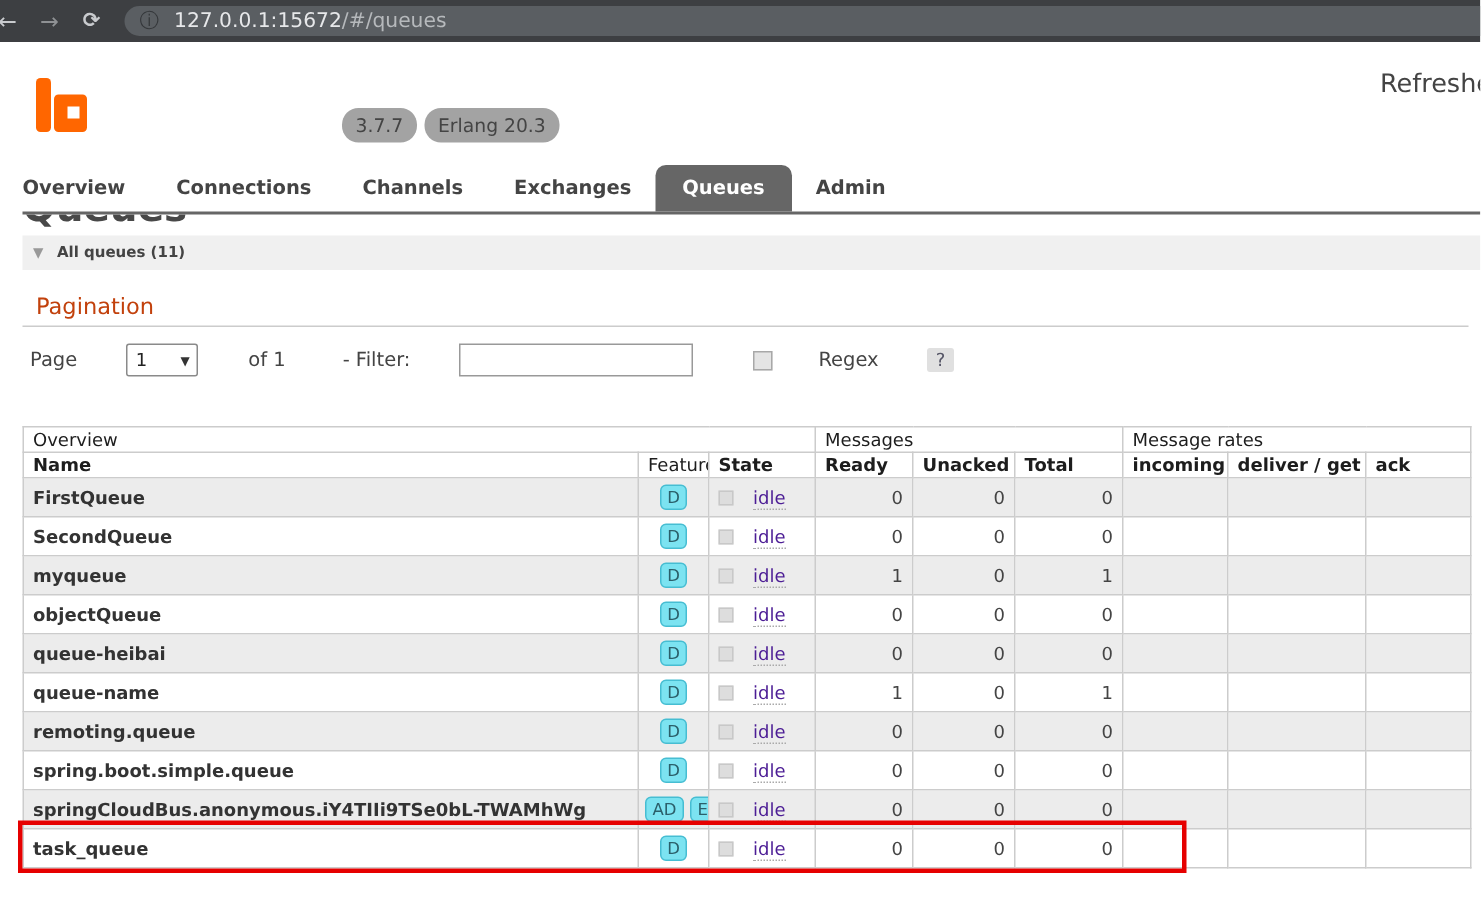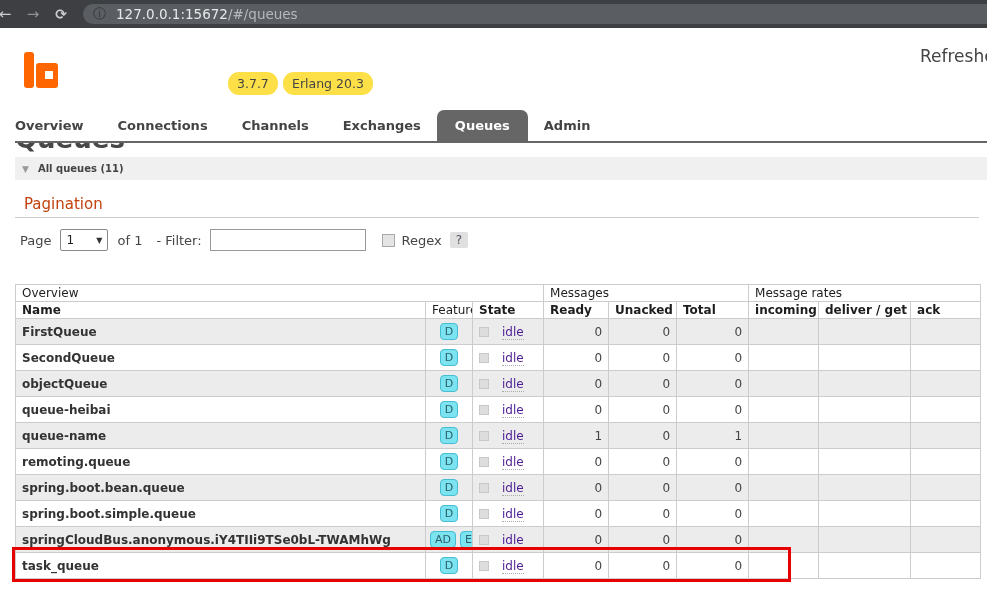--- a/index.html
+++ b/index.html
@@ -24,21 +24,21 @@
 
   .masthead{position:absolute;top:0;left:0;right:0;height:115px;background:#fff;z-index:3;}
   .refreshed{position:absolute;top:18px;left:920px;font-size:17px;color:#444;white-space:nowrap;}
 
   .logo-row{position:absolute;top:24px;left:24px;display:flex;align-items:flex-end;}
   .logo-mark{margin-right:7px;}
   .logo-text{font-size:33px;line-height:33px;letter-spacing:-1px;}
   .logo-rabbit{color:#ff6600;}
   .logo-mq{color:#a4acac;}
   .logo-tm{font-size:9px;color:#a4acac;margin-left:2px;}
-  .ver-badge{position:absolute;top:44px;background:#fde047;border-radius:11px;padding:4px 9px;
+  .ver-badge{position:absolute;top:44px;background:#a3a3a3;border-radius:11px;padding:4px 9px;
              font-size:12.5px;color:#444;white-space:nowrap;}
   .ver-badge.v1{left:228px;}
   .ver-badge.v2{left:283px;}
 
   .tabbar{position:absolute;left:15px;right:0;bottom:0;height:31px;border-bottom:2px solid #666;
           display:flex;}
   .tab{font-size:13px;font-weight:bold;color:#444;line-height:31px;margin-right:34px;cursor:pointer;white-space:nowrap;}
   .tab.active{background:#666;color:#fff;border-radius:7px 7px 0 0;padding:0 18px;
               margin-left:-18px;margin-right:16px;}
 
@@ -47,21 +47,21 @@
 
   .section-bar{position:absolute;top:129px;left:15px;right:0;height:23px;background:#f0f0f0;
                display:flex;align-items:center;z-index:2;cursor:pointer;}
   .tri{color:#999;font-size:9px;margin:0 9px 0 7px;}
   .section-title{font-size:10px;font-weight:bold;color:#444;}
 
   .pg-heading{position:absolute;top:167px;left:24px;font-size:15px;color:#c2410c;}
   .pg-rule{position:absolute;top:189px;left:15px;right:8px;border-top:1px solid #ccc;}
 
   .controls{position:absolute;top:199px;left:20px;height:26px;display:flex;align-items:center;
-            font-size:13px;color:#444;}
+            font-size:13px;color:#444;gap:24px;}
   .select-box{border:1px solid #8a8a8a;border-radius:2px;width:36px;height:20px;background:#fff;
               display:flex;align-items:center;justify-content:space-between;padding:0 5px;
               font-size:12px;color:#222;margin:0 9px;cursor:pointer;}
   .sel-caret{font-size:8px;color:#333;}
   .of-label{margin-right:14px;}
   .filter-label{margin-right:8px;}
   .filter-input{width:146px;height:18px;border:1px solid #999;font-size:13px;padding:1px 4px;
                 font-family:"DejaVu Sans","Liberation Sans",sans-serif;}
   .cbx{display:inline-block;width:11px;height:11px;background:#e4e4e4;border:1px solid #a8a8a8;
        margin:0 7px 0 16px;cursor:pointer;}
@@ -202,20 +202,31 @@
             <td class="features"><span class="feature-badge">D</span></td>
             <td><span class="state-dot"></span><span class="idle">idle</span></td>
             <td class="num">0</td>
             <td class="num">0</td>
             <td class="num">0</td>
             <td></td>
             <td></td>
             <td></td>
           </tr>
           <tr>
+            <td class="name">myqueue</td>
+            <td class="features"><span class="feature-badge">D</span></td>
+            <td><span class="state-dot"></span><span class="idle">idle</span></td>
+            <td class="num">1</td>
+            <td class="num">0</td>
+            <td class="num">1</td>
+            <td></td>
+            <td></td>
+            <td></td>
+          </tr>
+          <tr>
             <td class="name">objectQueue</td>
             <td class="features"><span class="feature-badge">D</span></td>
             <td><span class="state-dot"></span><span class="idle">idle</span></td>
             <td class="num">0</td>
             <td class="num">0</td>
             <td class="num">0</td>
             <td></td>
             <td></td>
             <td></td>
           </tr>
@@ -236,31 +247,20 @@
             <td><span class="state-dot"></span><span class="idle">idle</span></td>
             <td class="num">1</td>
             <td class="num">0</td>
             <td class="num">1</td>
             <td></td>
             <td></td>
             <td></td>
           </tr>
           <tr>
             <td class="name">remoting.queue</td>
-            <td class="features"><span class="feature-badge">D</span></td>
-            <td><span class="state-dot"></span><span class="idle">idle</span></td>
-            <td class="num">0</td>
-            <td class="num">0</td>
-            <td class="num">0</td>
-            <td></td>
-            <td></td>
-            <td></td>
-          </tr>
-          <tr>
-            <td class="name">spring.boot.bean.queue</td>
             <td class="features"><span class="feature-badge">D</span></td>
             <td><span class="state-dot"></span><span class="idle">idle</span></td>
             <td class="num">0</td>
             <td class="num">0</td>
             <td class="num">0</td>
             <td></td>
             <td></td>
             <td></td>
           </tr>
           <tr>

